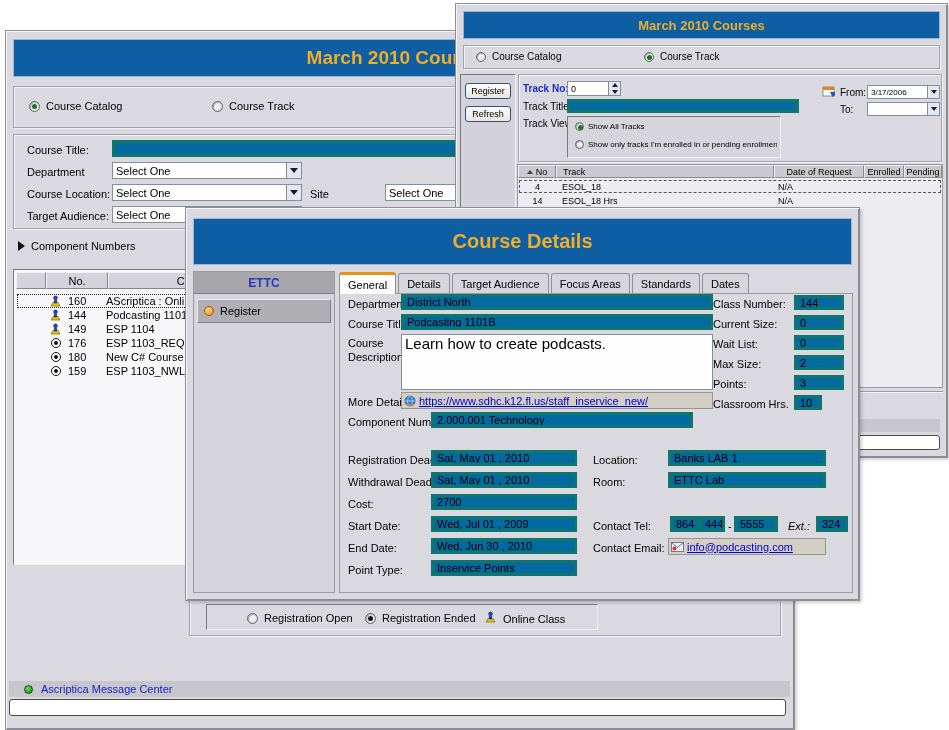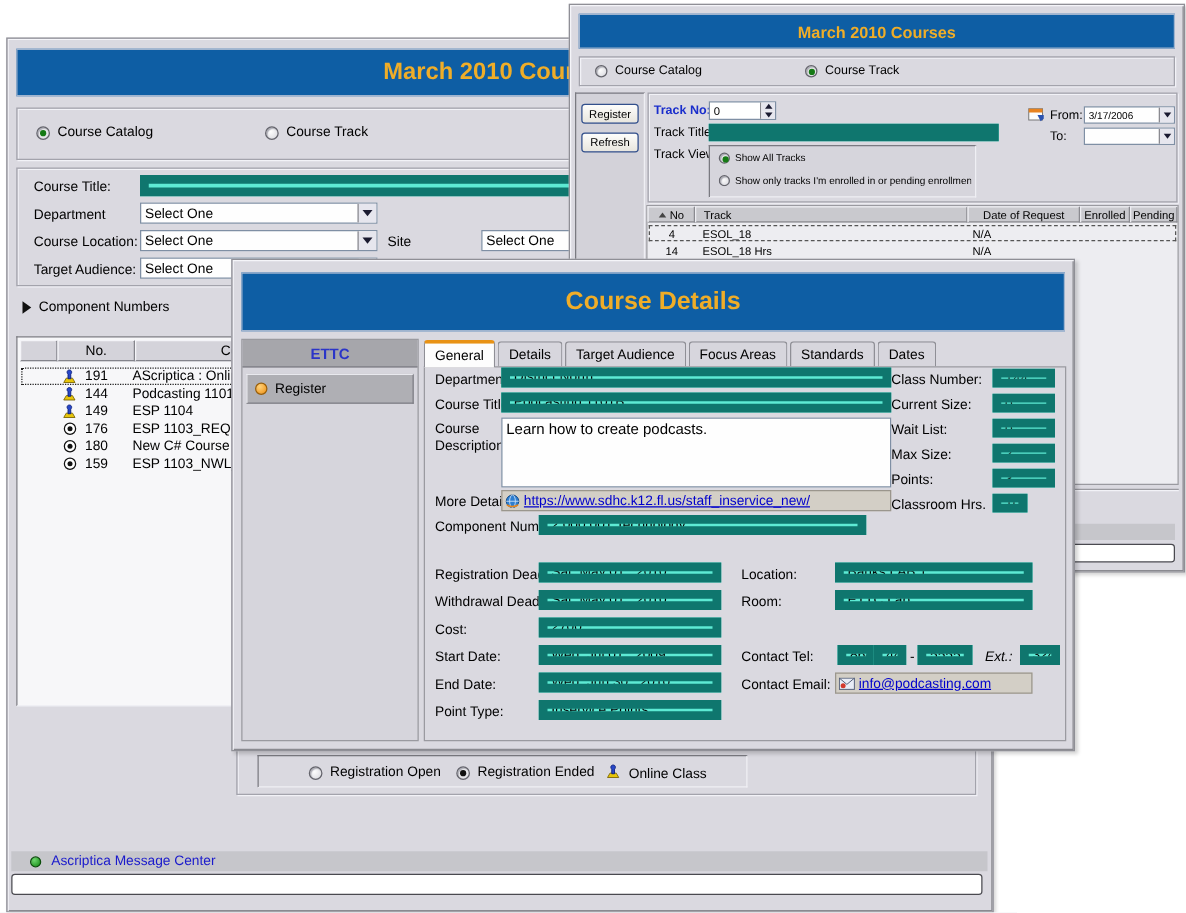--- a/index.html
+++ b/index.html
@@ -7,21 +7,21 @@
   body { font-family:"Liberation Sans", sans-serif; color:#000; }
   .screen { position:relative; width:949px; height:730px; background:#fff; overflow:hidden; font-size:11px; }
   .abs { position:absolute; }
   .win { position:absolute; background:#DAD9E0; border:1px solid #8F8F96;
          box-shadow: inset 1px 1px 0 #F5F5F9, inset -1px -1px 0 #8A8A90, 2px 2px 3px rgba(0,0,0,.18); }
   .hdr { position:absolute; background:#0E5EA4; border:1px solid #9FB4CF;
          display:flex; align-items:center; justify-content:center; }
   .hdr span { color:#EFAD28; font-weight:bold; }
   .gbox { position:absolute; border:1px solid #A3A3AC; box-shadow: 1px 1px 0 #F2F2F7, inset 1px 1px 0 #F2F2F7; }
   .sunk { position:absolute; border:1px solid; border-color:#7A7A81 #EFEFF4 #EFEFF4 #7A7A81; }
-  .inp  { position:absolute; background:#5eead4; border:7px solid #0f766e; display:flex; align-items:center;
+  .inp  { position:absolute; background:#0369a1; border:3px solid #0f766e; display:flex; align-items:center;
           padding:0 3px; font-size:11px; white-space:nowrap; overflow:hidden; }
   .lbl  { position:absolute; white-space:nowrap; }
   .sel  { position:absolute; background:#FEFEFE; border:1px solid #7F8FA4; display:flex; align-items:center; }
   .sel .txt { flex:1; padding:0 3px; white-space:nowrap; overflow:hidden; }
   .dd   { width:15px; align-self:stretch; background:#E6E6EE; border-left:1px solid #8A8A90;
           display:flex; align-items:center; justify-content:center; }
   .tri-d { width:0; height:0; border-left:4px solid transparent; border-right:4px solid transparent; border-top:5px solid #1A1A30; }
   .tri-u5{ width:0; height:0; border-left:3px solid transparent; border-right:3px solid transparent; border-bottom:4px solid #1A1A30; }
   .tri-d5{ width:0; height:0; border-left:3px solid transparent; border-right:3px solid transparent; border-top:4px solid #1A1A30; }
   .tri-r { width:0; height:0; border-top:5px solid transparent; border-bottom:5px solid transparent; border-left:7px solid #111; }
@@ -56,21 +56,21 @@
   .spin { position:absolute; background:#fff; border:1px solid #7F8FA4; display:flex; align-items:center; }
   .spin .v { flex:1; padding:0 3px; font-size:9px; }
   .spin .btns { width:12px; align-self:stretch; display:flex; flex-direction:column; border-left:1px solid #8A8A90; }
   .spin .btns div { flex:1; background:#E6E6EE; display:flex; align-items:center; justify-content:center; }
   
   .tab { height:21px; padding:0 8px; display:flex; align-items:center; background:#D7D6DD;
          border:1px solid #8F8F96; border-bottom:none; border-radius:3px 3px 0 0; margin-right:2px; font-size:11px; position:relative; }
   .tab.active { background:#FDFDFD; border-top:3px solid #E89215; height:22px; z-index:2; }
   .menuitem { position:absolute; background:#AFAFB4; border:1px solid; border-color:#E9E9EE #7E7E85 #7E7E85 #E9E9EE;
               display:flex; align-items:center; gap:6px; padding-left:6px; font-size:11px; }
-  .ta { position:absolute; background:#FEFEFE; border:1px solid #7F8FA4; padding:2px 3px; font-size:12px; line-height:13px; }
+  .ta { position:absolute; background:#FEFEFE; border:1px solid #7F8FA4; padding:2px 3px; font-size:15px; line-height:13px; }
   .divider { position:absolute; border-top:1px solid #9A9AA0; border-bottom:1px solid #F2F2F7; }
   .msgbar { position:absolute; background:#C6C6CB; display:flex; align-items:center; gap:8px; padding-left:15px; }
   .msgbar span { color:#1A1ACC; font-weight:bold; }
   .msginp { position:absolute; background:#fff; border:1px solid #4A4A50; border-radius:3px; }
 </style>
 </head>
 <body>
 
 <div class="screen">
 
@@ -141,21 +141,21 @@
       </div>
       <div class="lh" style="left:290px;right:2px"></div>
 
       <div class="lrow selr" style="top:24px">
         <span class="icn">
             <svg width="13" height="13" viewBox="0 0 13 13">
               <path d="M2 11 L11 11 L9 7.5 L4 7.5 Z" fill="#E7C50A" stroke="#7A6400" stroke-width="0.7"></path>
               <path d="M6.5 1 C8.6 1 8.8 3.4 7.6 4.3 L7.6 8 L5.4 8 L5.4 4.3 C4.2 3.4 4.4 1 6.5 1 Z" fill="#2847C8" stroke="#0A1E78" stroke-width="0.7"></path>
             </svg>
           </span>
-        <span class="no">191</span>
+        <span class="no">160</span>
         <span>AScriptica : Online</span>
       </div>
       <div class="lrow" style="top:38px">
         <span class="icn">
             <svg width="13" height="13" viewBox="0 0 13 13">
               <path d="M2 11 L11 11 L9 7.5 L4 7.5 Z" fill="#E7C50A" stroke="#7A6400" stroke-width="0.7"></path>
               <path d="M6.5 1 C8.6 1 8.8 3.4 7.6 4.3 L7.6 8 L5.4 8 L5.4 4.3 C4.2 3.4 4.4 1 6.5 1 Z" fill="#2847C8" stroke="#0A1E78" stroke-width="0.7"></path>
             </svg>
           </span>
         <span class="no">144</span>

